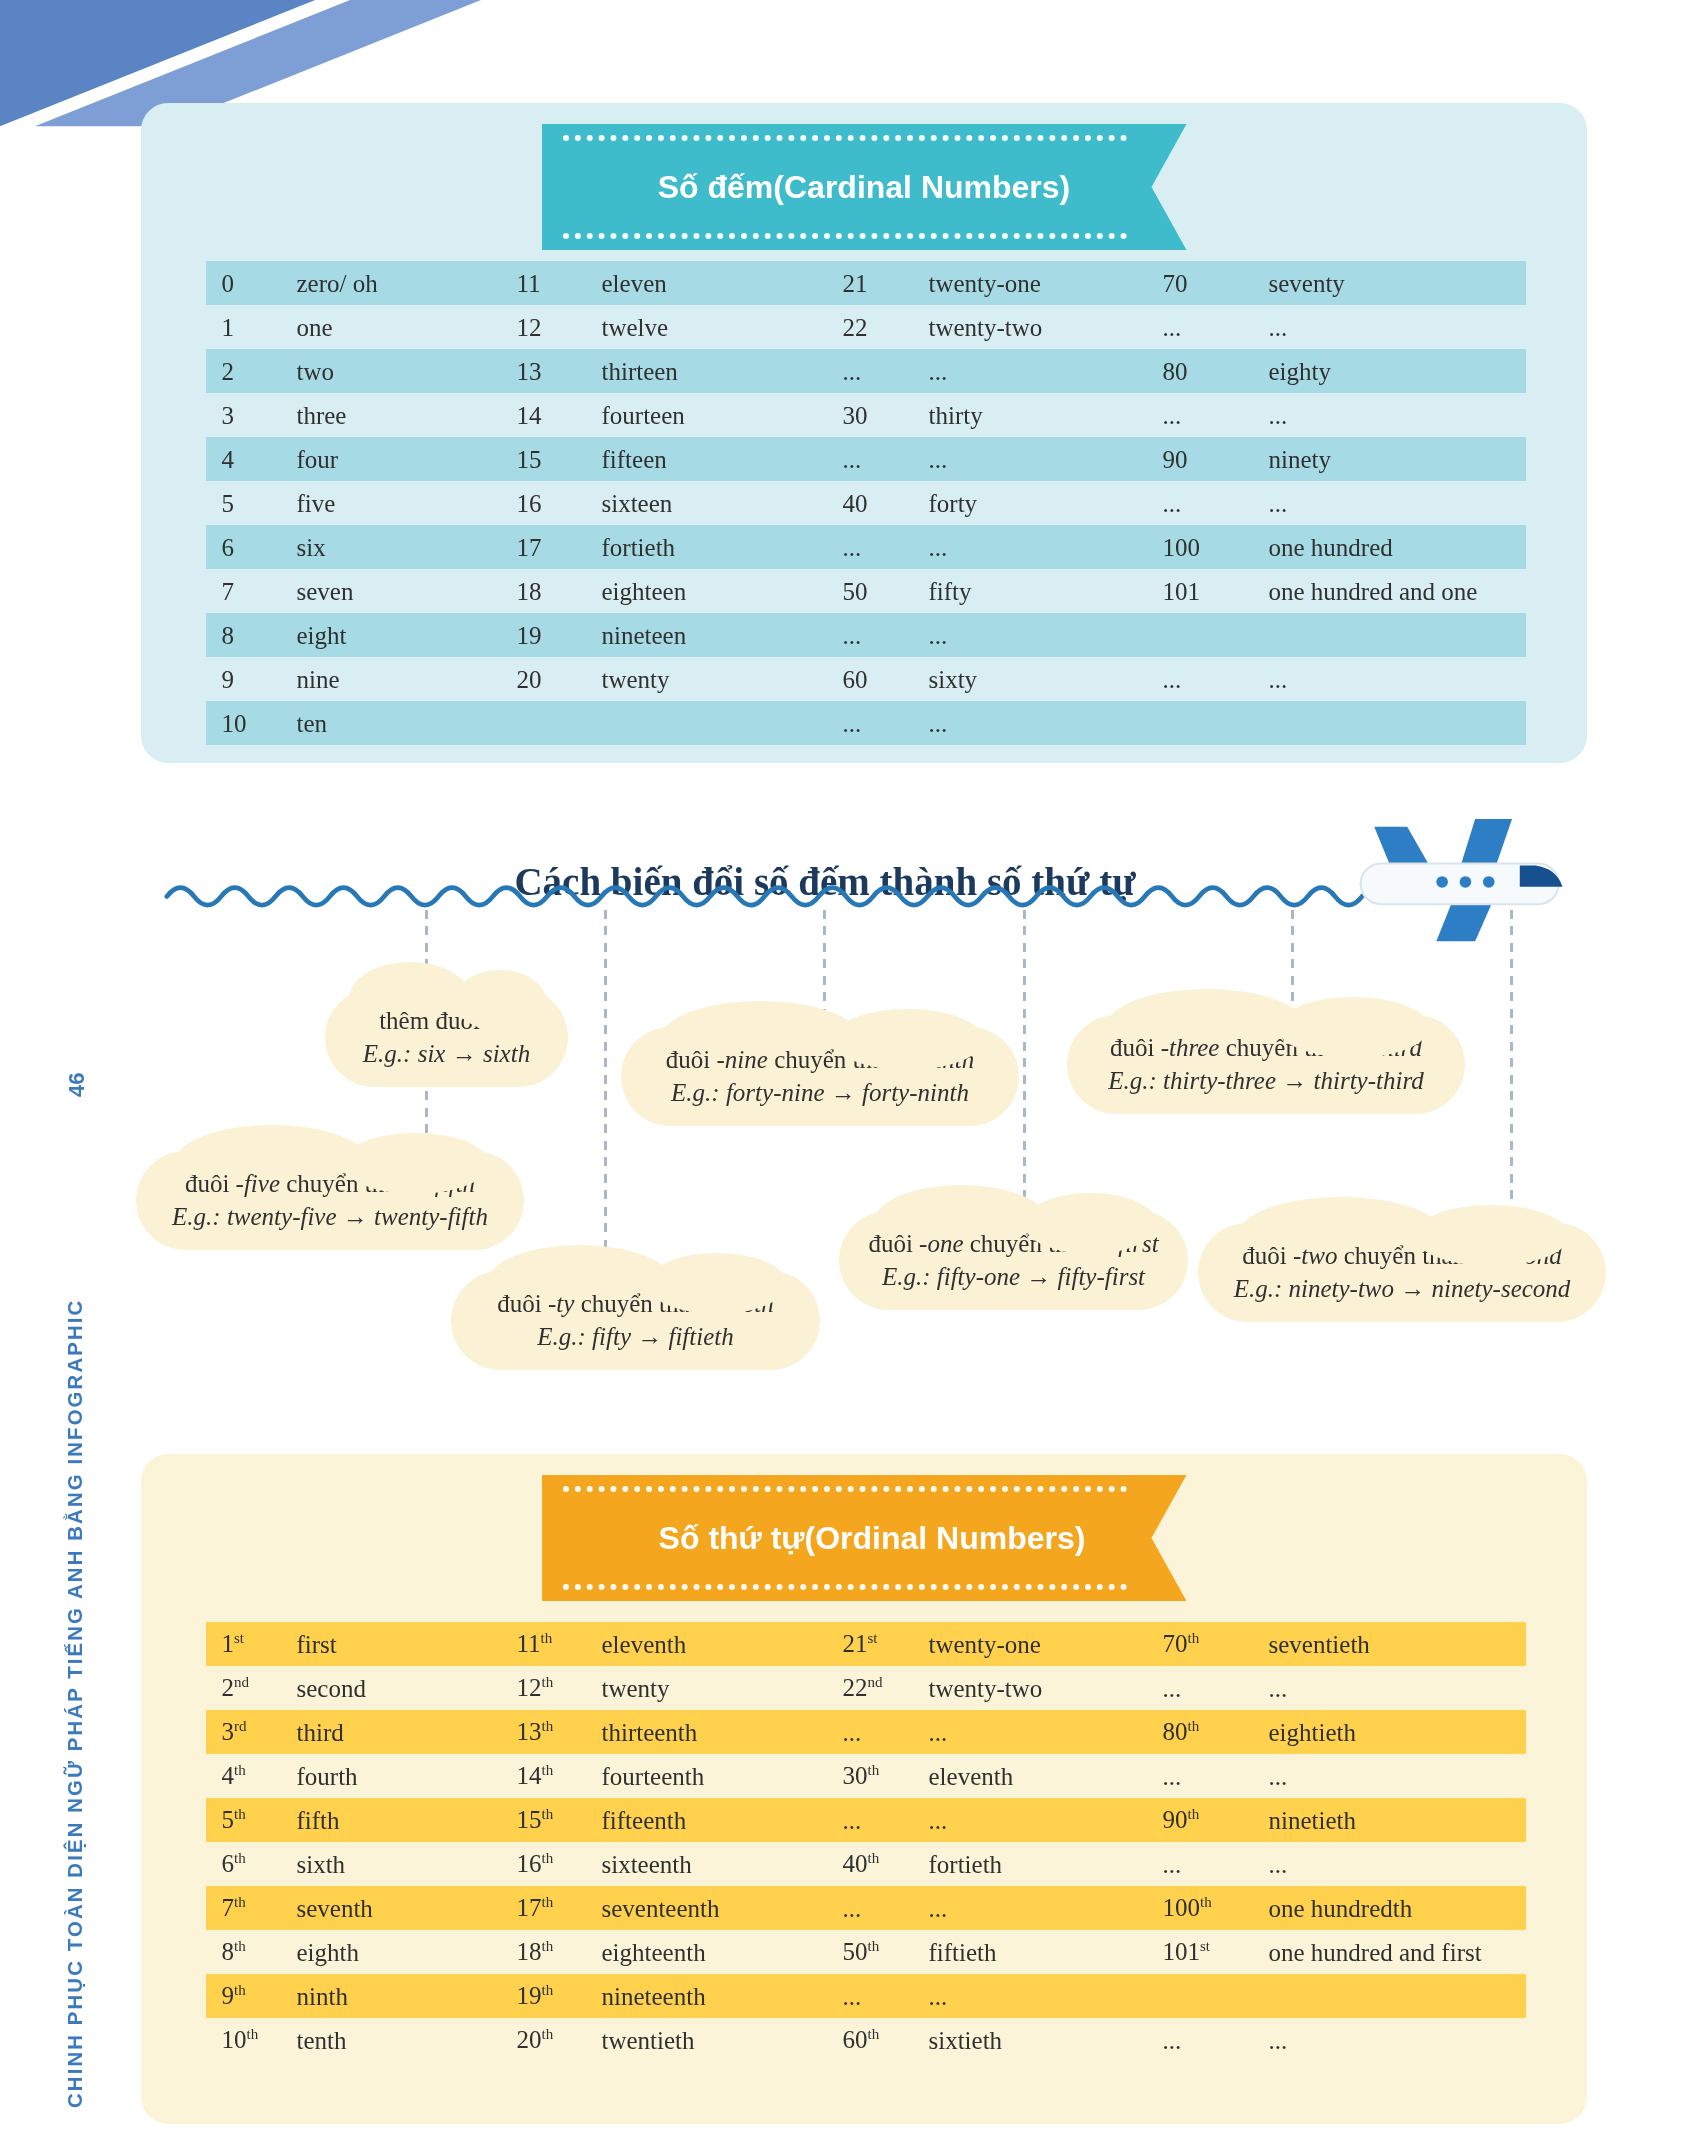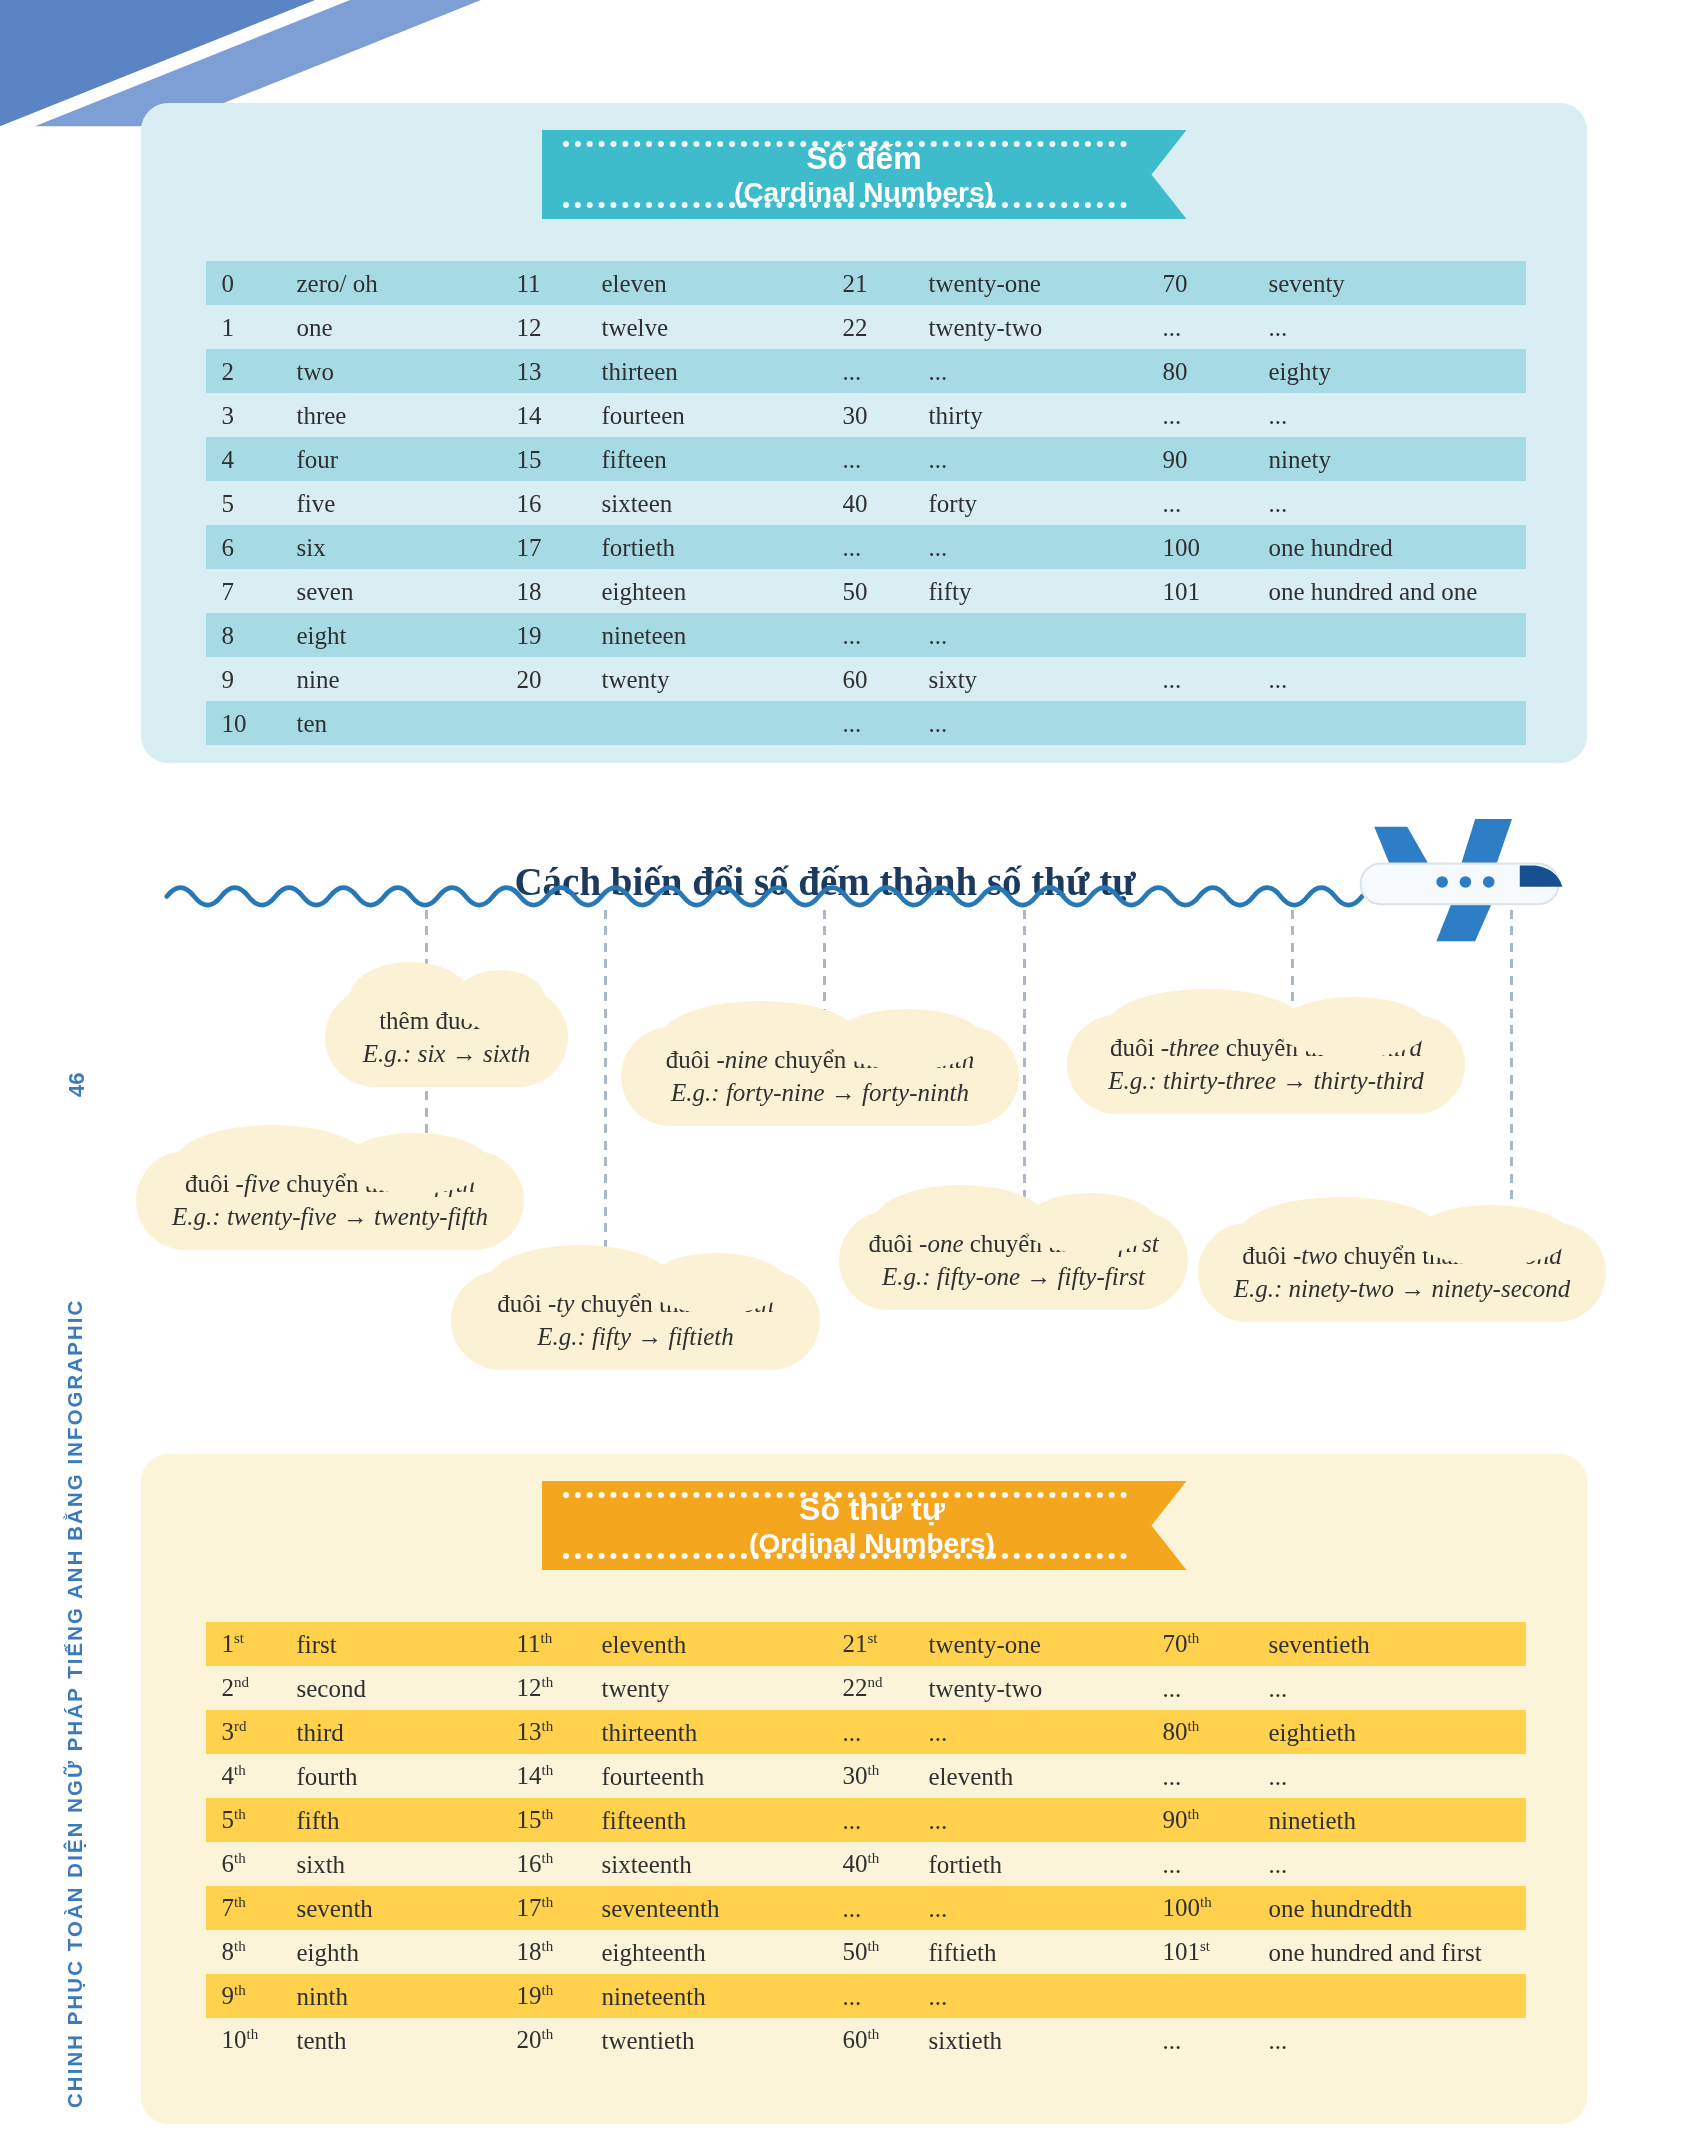--- a/index.html
+++ b/index.html
@@ -27,36 +27,36 @@
     color:var(--side-blue,#3B7ABC); white-space:nowrap;
   }
 
   
   .panel { position:absolute; left:141px; width:1446px; border-radius:27px; }
   .panel.cardinal { top:103px;  height:660px; background:var(--cardinal-panel,#D9EEF3); }
   .panel.ordinal  { top:1454px; height:670px; background:var(--ordinal-panel,#FBF4D8); }
 
   
   .ribbon {
-    position:relative; width:645px; height:89px; margin:27px auto 0;
-    display:flex; flex-direction:column; align-items:center; justify-content:center;
+    position:relative; width:645px; height:126px; margin:21px auto 0;
+    display:flex; flex-direction:row; align-items:center; justify-content:center;
     clip-path:polygon(0 0, 100% 0, calc(100% - 35px) 50%, 100% 100%, 0 100%);
     color:#ffffff; text-align:center;
     font-family:"Liberation Sans", sans-serif;
   }
   .ribbon.teal   { background:var(--teal-banner,#3EBCCB); }
   .ribbon.orange { background:var(--orange-banner,#F5A61F);padding-left:16px; }
   .ribbon::before, .ribbon::after {
     content:""; position:absolute; left:21.3px; right:60px;
     border-top:6.8px dotted rgba(255,255,255,.95);
   }
   .ribbon::before { top:10.7px; }
   .ribbon::after  { bottom:10.7px; }
   .ribbon-line1 { font-size:32px; font-weight:700; line-height:1.15; }
-  .ribbon-line2 { font-size:28px; font-weight:700; line-height:1.15; }
+  .ribbon-line2 { font-size:32px; font-weight:700; line-height:1.15; }
 
   
   .table { position:absolute; left:65px; right:61px; }
   .cardinal .table { top:158px; }
   .ordinal  .table { top:168px; }
   .trow {
     display:grid; grid-template-columns:75px 220px 85px 241px 86px 234px 106px 1fr;
     align-items:center; height:44px; padding-left:15.5px;
     font-size:25px; line-height:1;
   }

